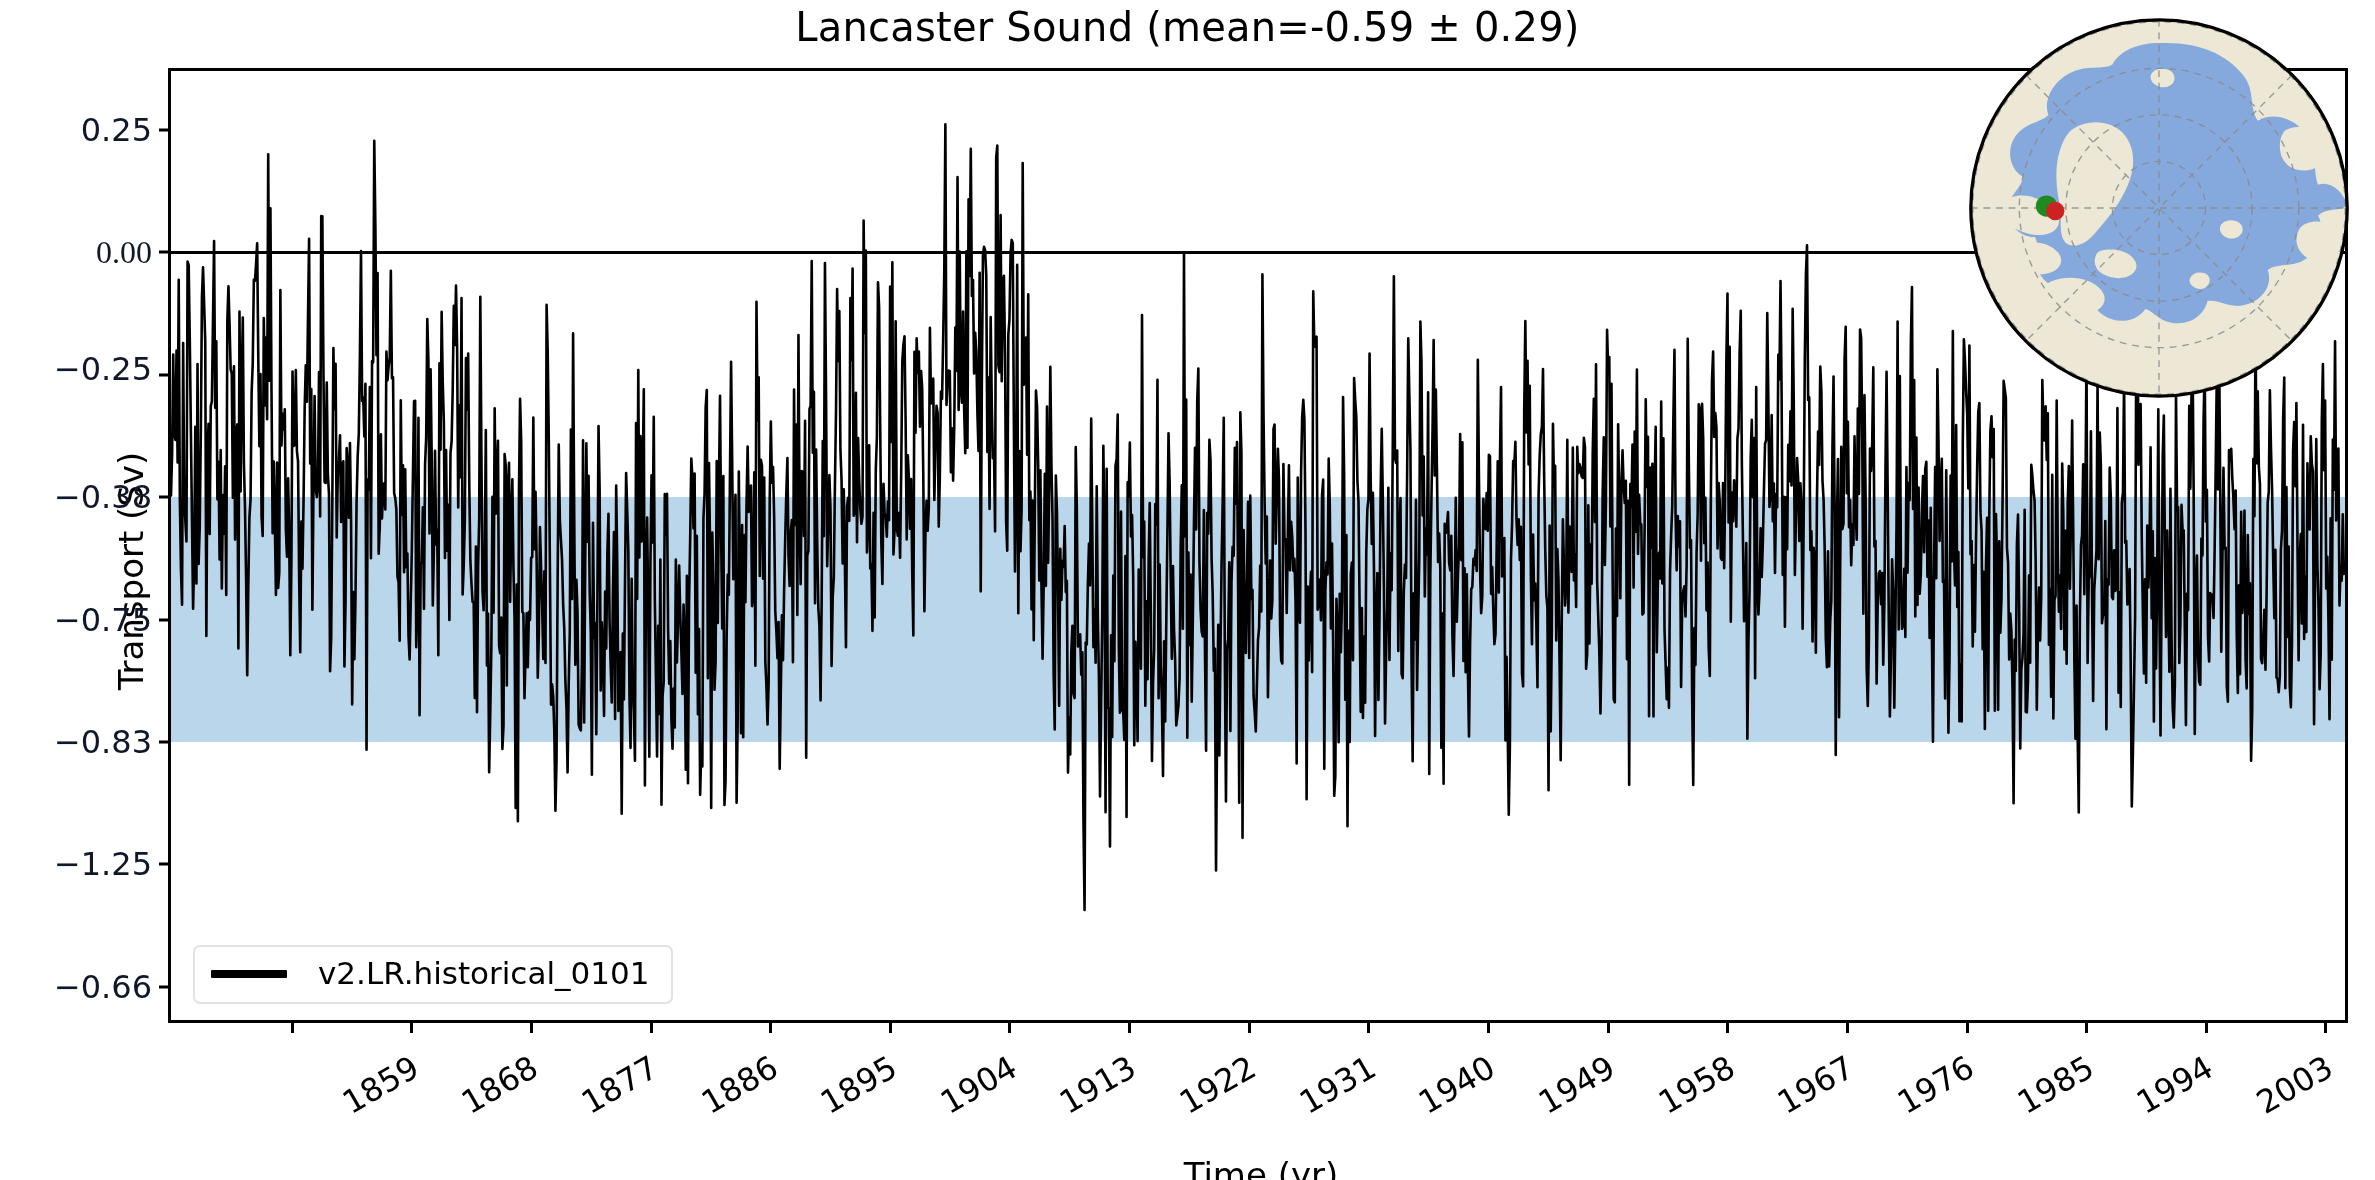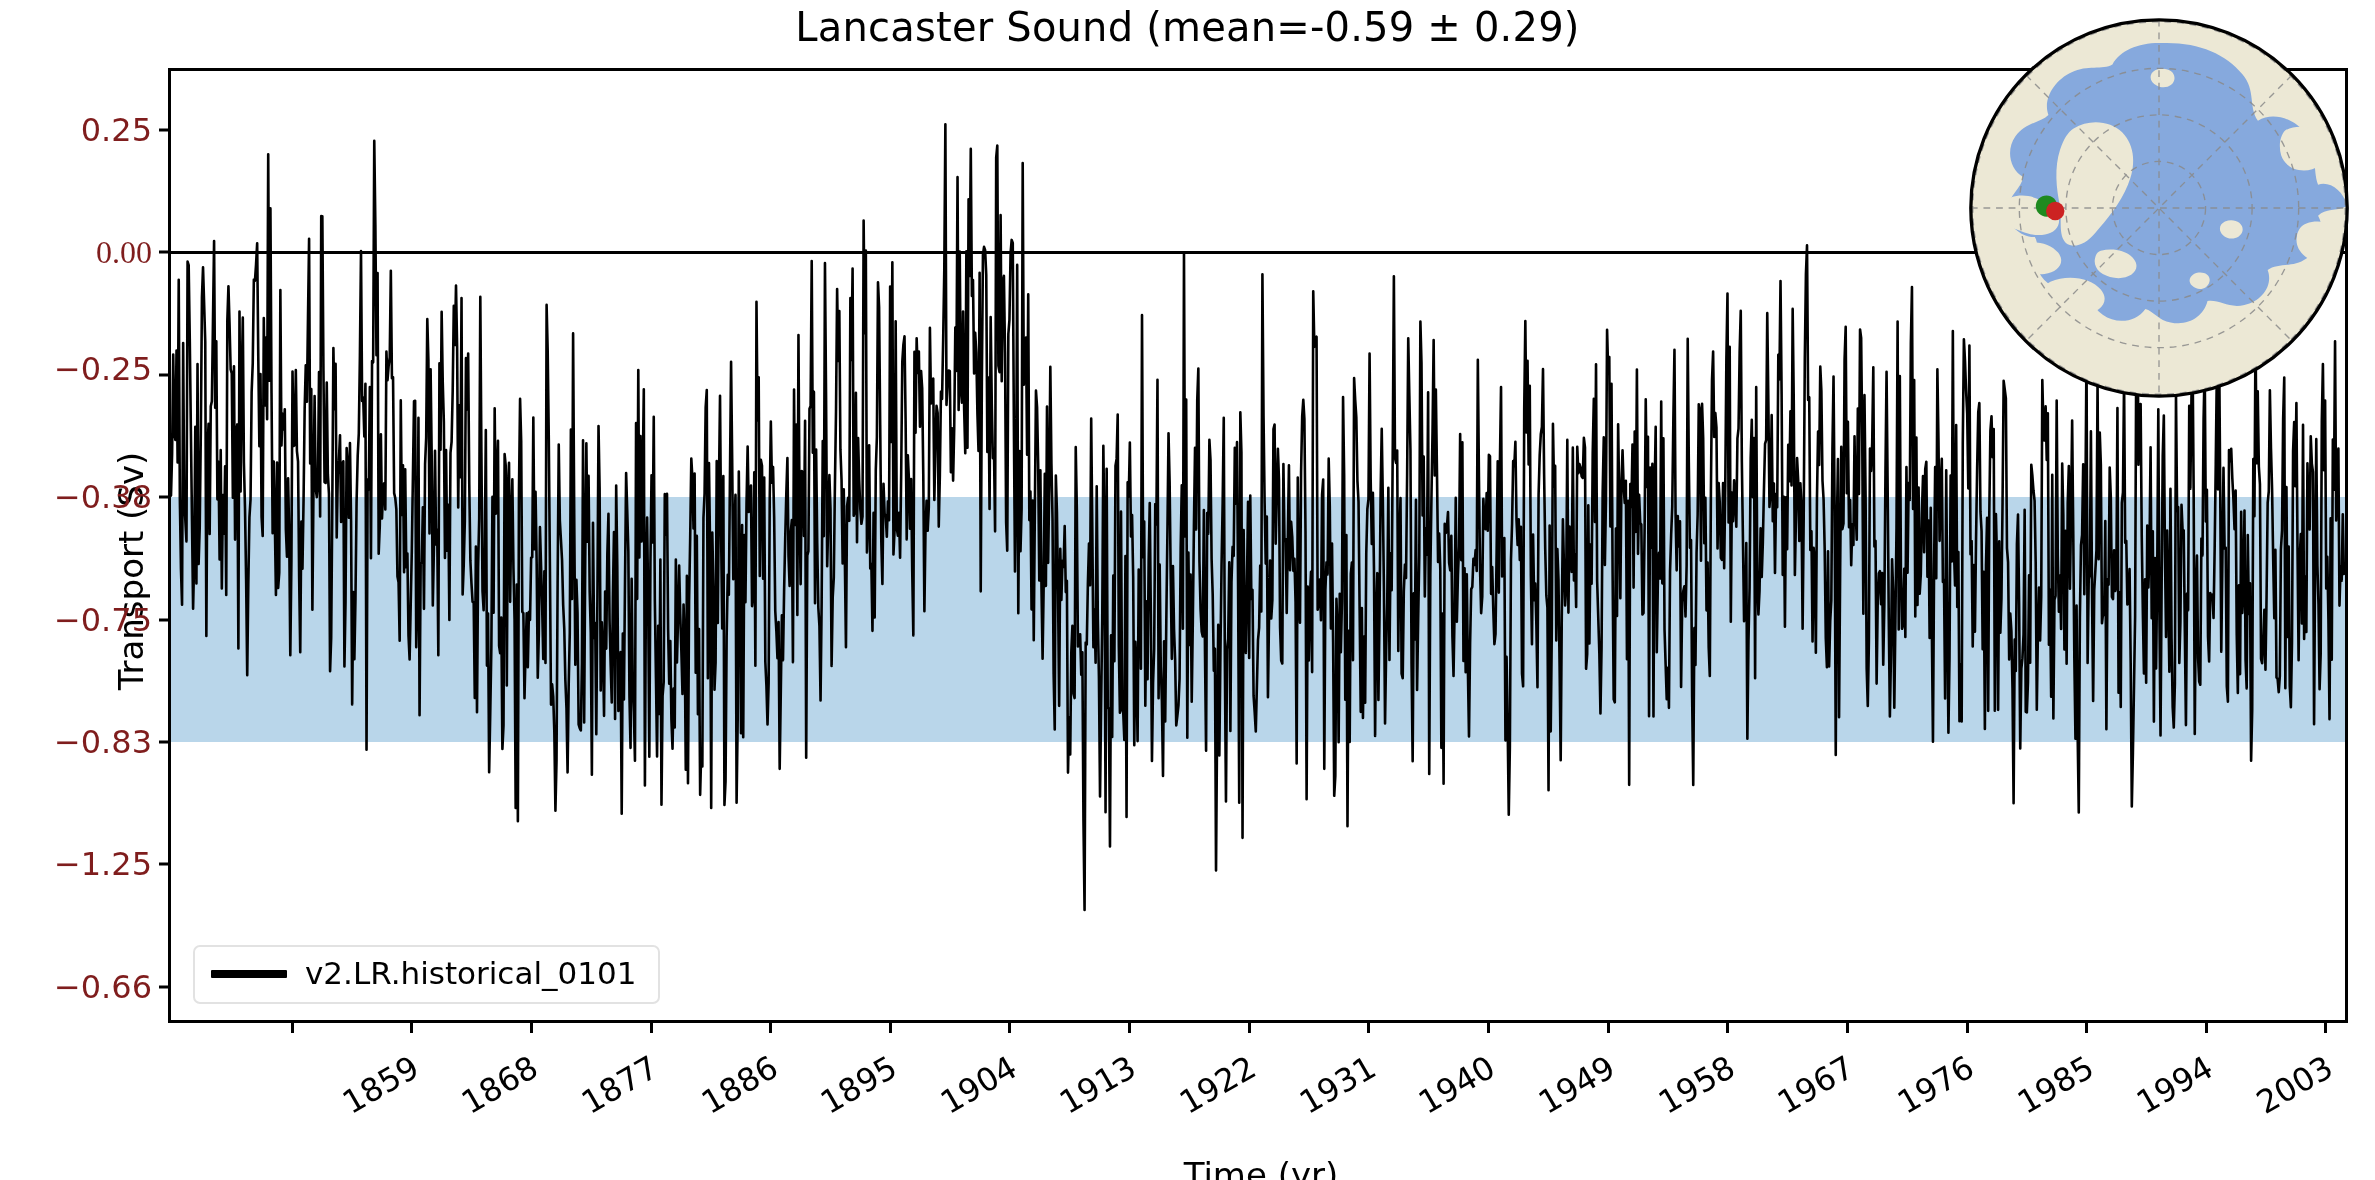--- a/index.html
+++ b/index.html
@@ -23,21 +23,21 @@
 
   
   .ylabel{
     position:absolute;
     left:-630px;top:480px;
     width:1180px;text-align:center;
     transform:rotate(-90deg);transform-origin:center center;
     font-size:34px;color:#000;
   }
   .ytick{position:absolute;right:100%;transform:translateY(-50%);
-         padding-right:19px;font-size:32px;color:#7f1d1d;white-space:nowrap;}
+         padding-right:19px;font-size:32px;color:#0f172a;white-space:nowrap;}
   .ytick-mark{position:absolute;left:-12px;width:12px;height:3px;background:#000;transform:translateY(-50%);}
 
   
   .xtick-mark{position:absolute;top:100%;width:3px;height:13px;background:#000;}
   .xtick-label{
     position:absolute;top:calc(100% + 28px);
     font-size:32px;color:#000;white-space:nowrap;
     transform:rotate(-30deg);transform-origin:right top;
   }
   .xlabel{
@@ -50,21 +50,21 @@
   .zero-line{position:absolute;left:0;width:100%;height:3px;background:#000;}
   svg.series{position:absolute;left:0;top:0;width:100%;height:100%;display:block;}
 
   
   .legend{
     position:absolute;left:22px;bottom:16px;
     background:#fff;border:2px solid #e2e2e2;border-radius:7px;
     padding:11px 22px 13px 16px;
     display:flex;flex-direction:column;gap:8px;
   }
-  .legend-row{display:flex;align-items:center;gap:18px;}
+  .legend-row{display:flex;align-items:center;gap:31px;}
   .legend-swatch-line{width:76px;height:8px;background:#000;border-radius:1px;}
   .legend-swatch-patch{width:76px;height:26px;background:#b9d6ea;}
   .legend-text{font-size:31px;color:#000;white-space:nowrap;line-height:1;}
 
   
   .inset{
     position:absolute;left:1965px;top:14px;width:388px;height:388px;
   }
   .inset svg{display:block;width:100%;height:100%;}
 </style>

